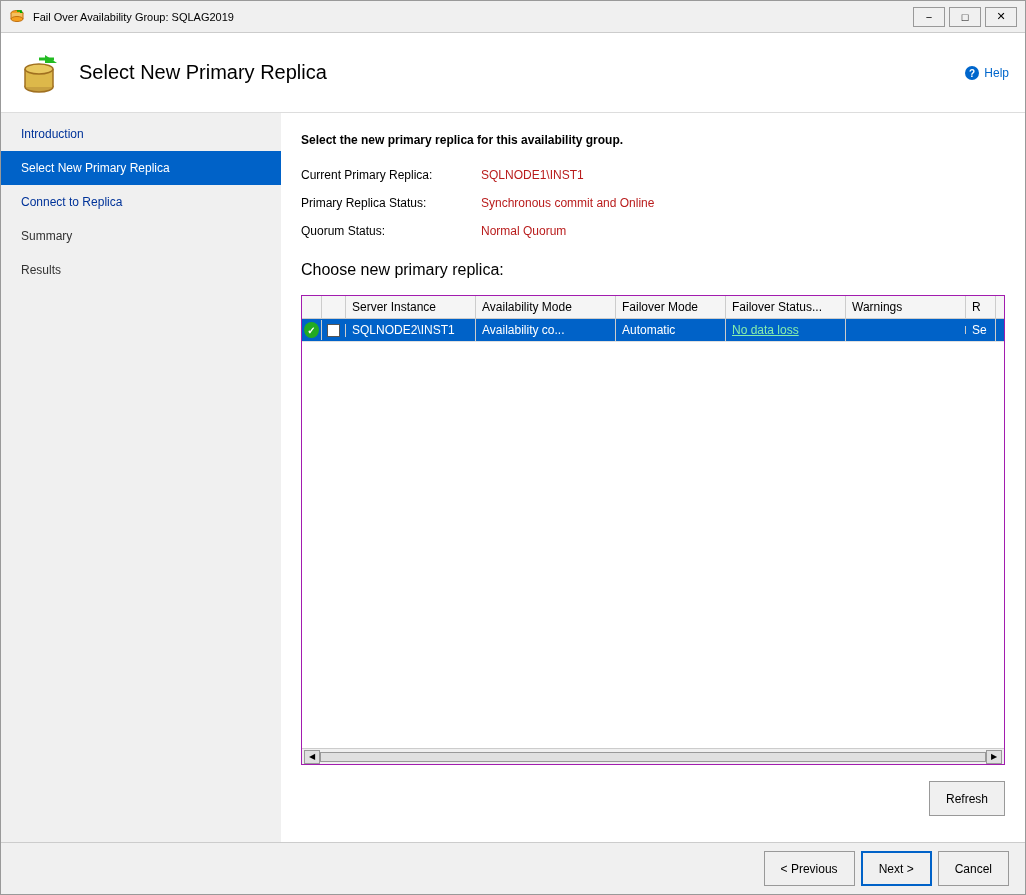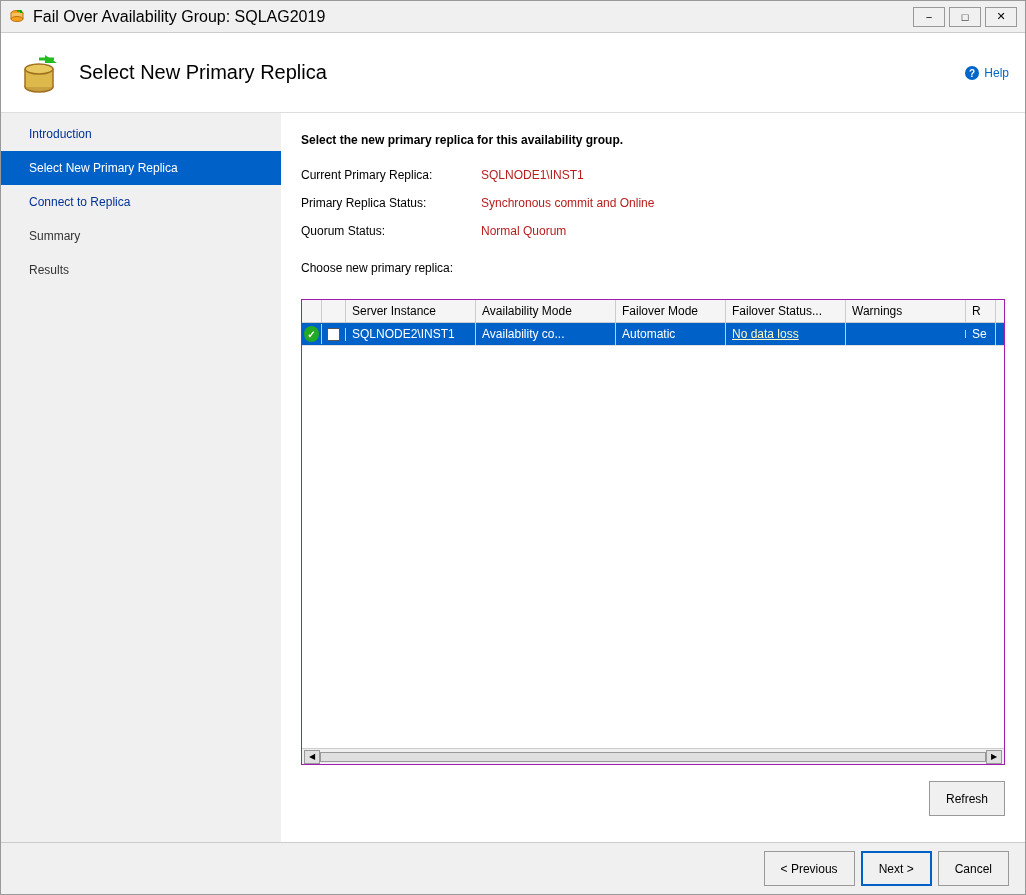--- a/index.html
+++ b/index.html
@@ -29,21 +29,21 @@
       flex-shrink: 0;
     }
     .title-bar-icon {
       width: 16px;
       height: 16px;
       margin-right: 8px;
       flex-shrink: 0;
     }
     .title-bar-text {
       flex: 1;
-      font-size: 16px;
+      font-size: 11px;
       color: #000;
     }
     .title-bar-controls {
       display: flex;
       gap: 4px;
     }
     .title-btn {
       width: 32px;
       height: 20px;
       background: #f0f0f0;
@@ -92,21 +92,21 @@
       overflow: hidden;
     }
 
     .sidebar {
       width: 280px;
       background: #f0f0f0;
       flex-shrink: 0;
       padding-top: 4px;
     }
     .sidebar-item {
-      padding: 10px 28px;
+      padding: 10px 20px;
       cursor: pointer;
       color: #003399;
       font-size: 12px;
       text-decoration: none;
     }
     .sidebar-item.active {
       background: #0062c8;
       color: white;
     }
     .sidebar-item.inactive {
@@ -133,22 +133,22 @@
     .info-grid {
       display: grid;
       grid-template-columns: 180px 1fr;
       gap: 12px 0;
       margin-bottom: 12px;
     }
     .info-label { color: #000; font-size: 12px; padding: 1px 0; }
     .info-value { color: #b91c1c; font-size: 12px; padding: 1px 0; }
 
     .choose-label {
-      font-size: 12px;
-      margin-bottom: 14px;
+      font-size: 16px;
+      margin-bottom: 6px;
     }
 
     .table-container {
       border: 1px solid #a21caf;
       flex: 1;
       overflow: hidden;
       display: flex;
       flex-direction: column;
     }
 
@@ -286,21 +286,21 @@
     
     .db-icon {
       position: relative;
     }
 
     a.link-style {
       color: #0066cc;
       text-decoration: underline;
     }
     .table-row.selected a.link-style {
-      color: #fef9c3;
+      color: #86efac;
       margin-top: 18px;
     }
   </style>
 </head>
 <body>
 
 <div class="window">
 
   <div class="title-bar">
     <div class="title-bar-icon">

